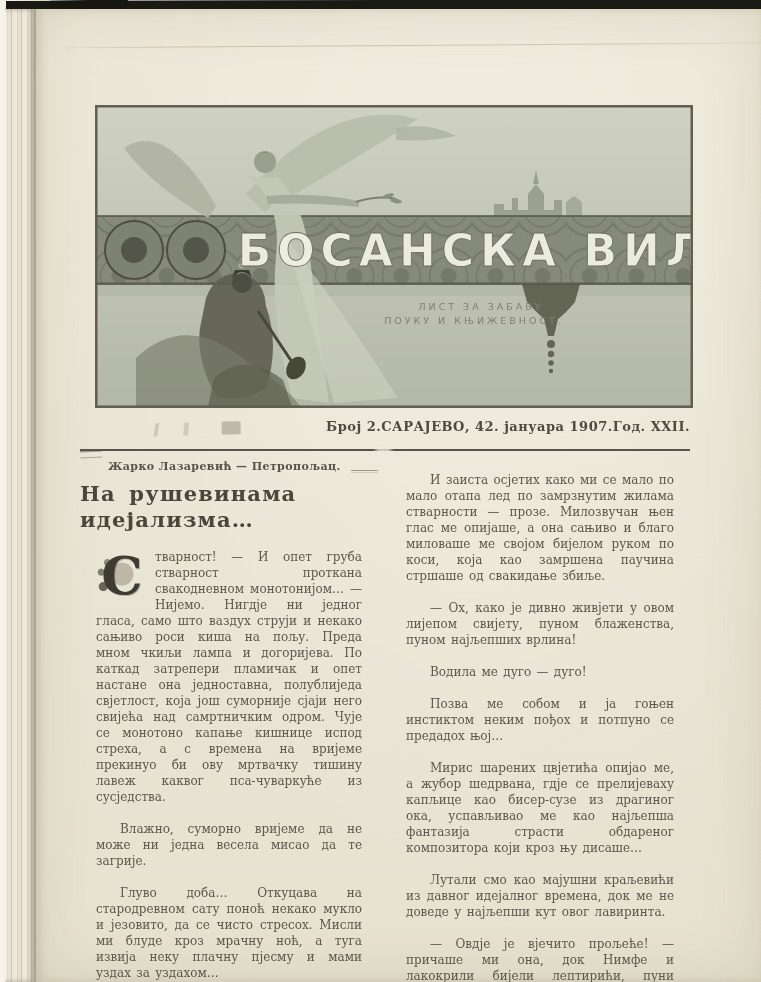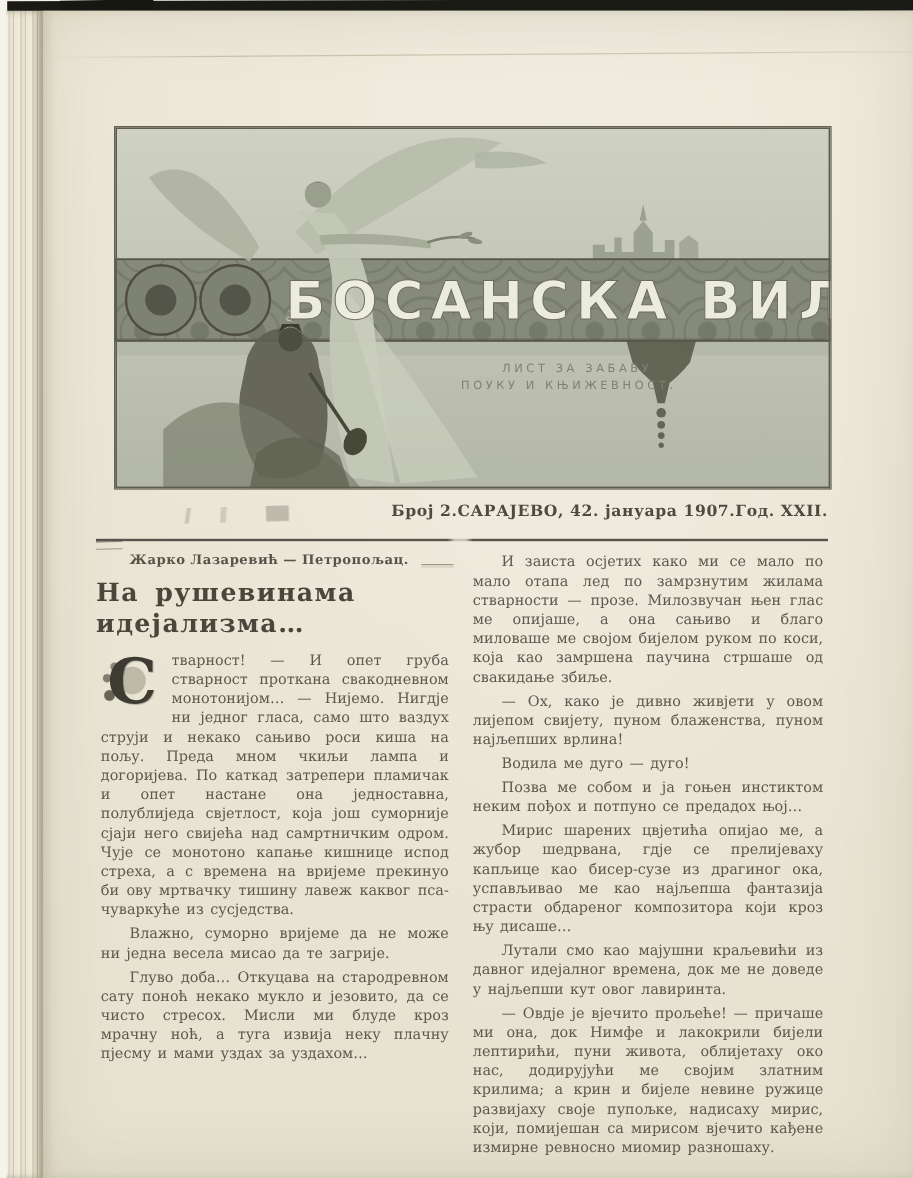--- a/index.html
+++ b/index.html
@@ -79,21 +79,21 @@
   .author-name{font-size:11px;font-weight:bold;color:#57534a;letter-spacing:.4px;white-space:nowrap;}
   .author-line{flex:1;margin:7px 0 0 10px;border-top:1px solid rgba(130,125,108,.75);box-shadow:0 2px 0 rgba(130,125,108,.25);}
 
   .article-title{
     margin:7px 0 0 0;font-size:21px;font-weight:bold;color:#4a463b;
     letter-spacing:1.2px;word-spacing:5px;line-height:26px;
   }
 
   .paras{margin-top:9px;}
   .para{
-    margin:4px;font-size:12px;line-height:16px;color:#5c584b;
+    margin:16px;font-size:12px;line-height:16px;color:#5c584b;
     text-align:justify;text-indent:24px;word-spacing:1.5px;
   }
   .para.first{text-indent:0;}
   .dropcap{
     float:left;width:52px;height:48px;margin:3px 7px 0 0;
     font-size:52px;line-height:48px;text-align:center;color:#3e3c32;
     font-weight:bold;
     background:
       radial-gradient(circle at 50% 46%, rgba(125,120,100,.4) 0 11px, rgba(125,120,100,0) 12px),
       radial-gradient(circle at 14% 72%, rgba(60,58,46,.75) 0 4px, rgba(60,58,46,0) 5px),

